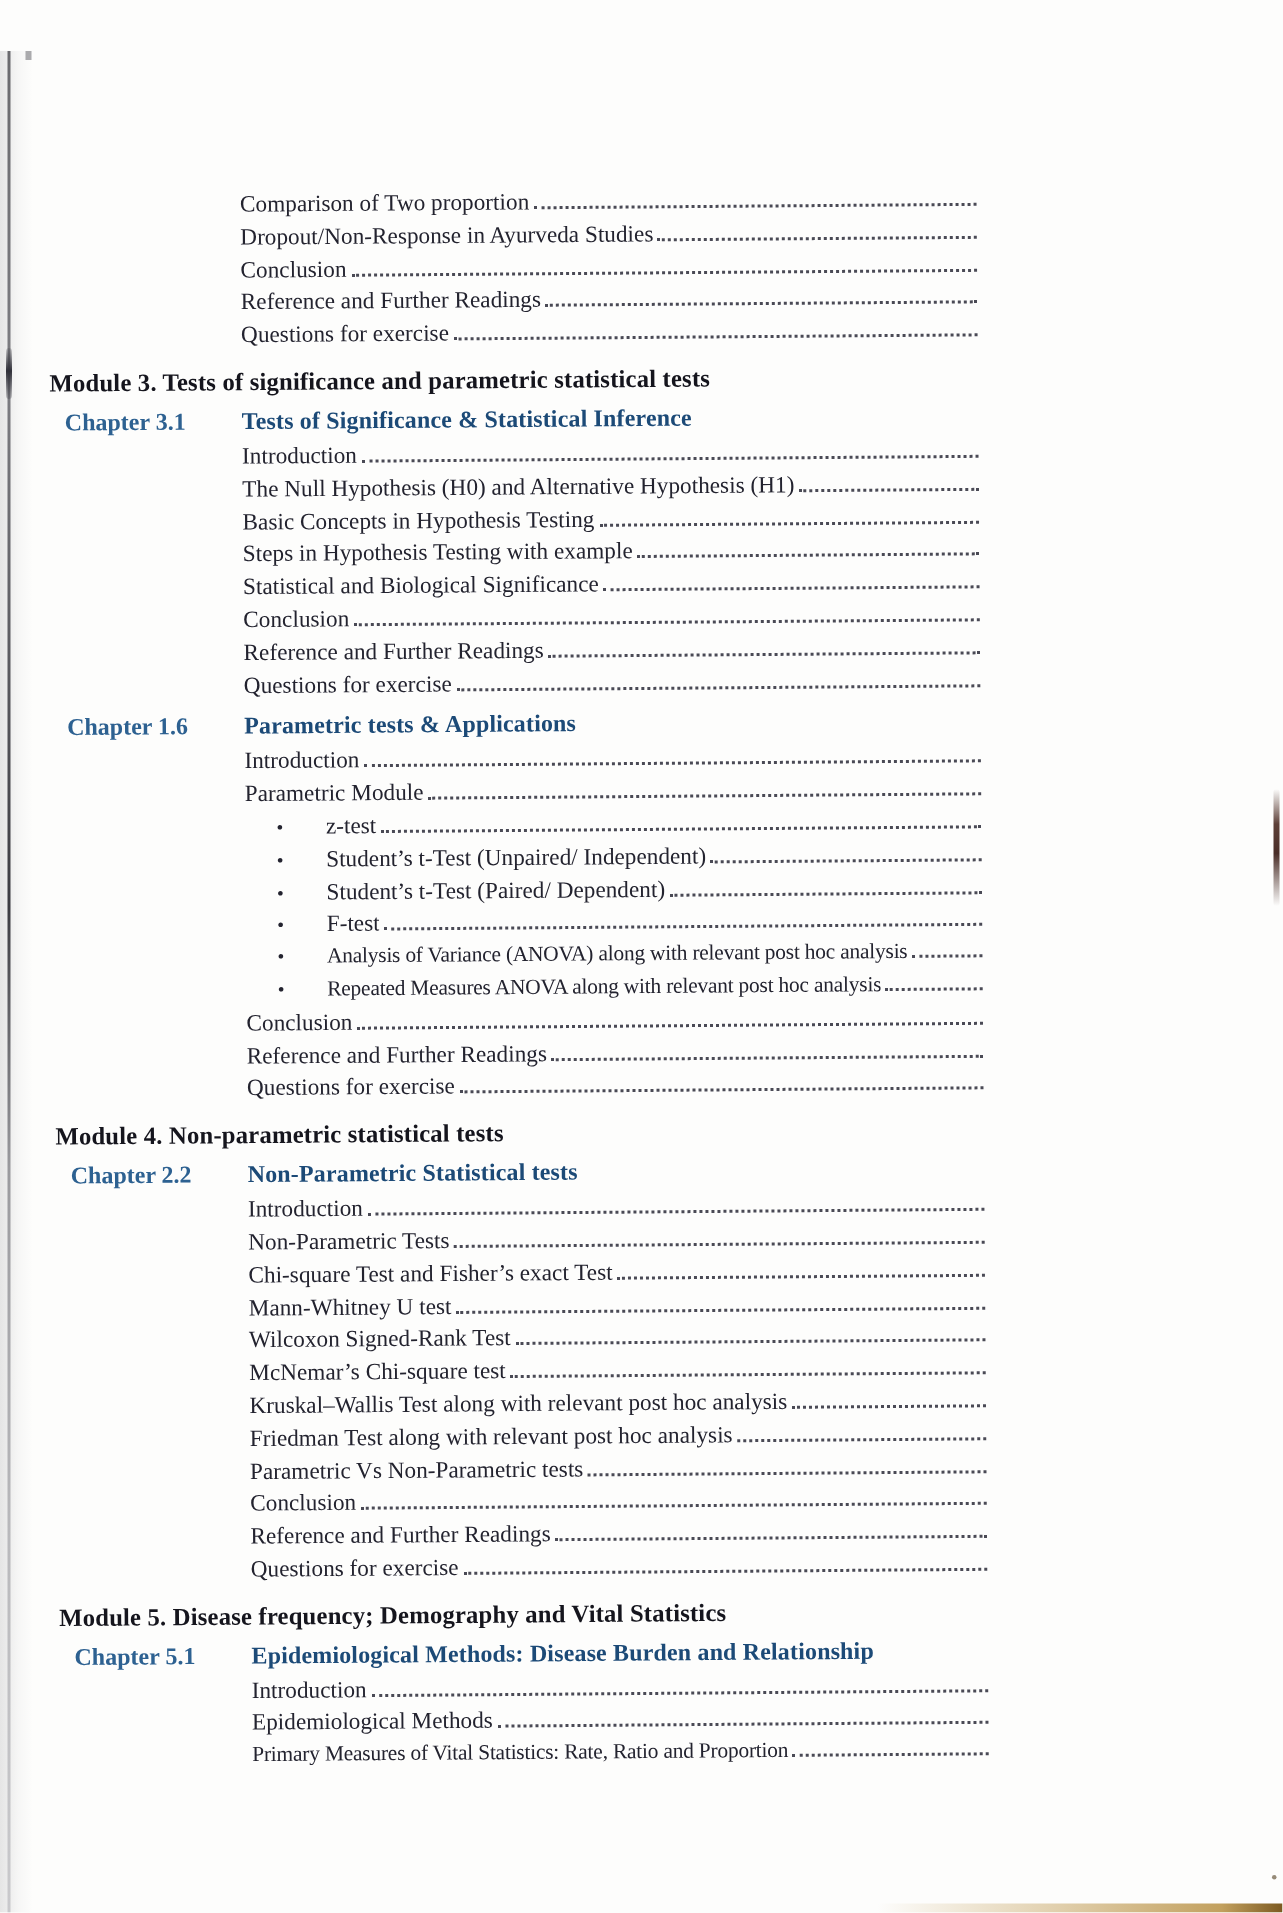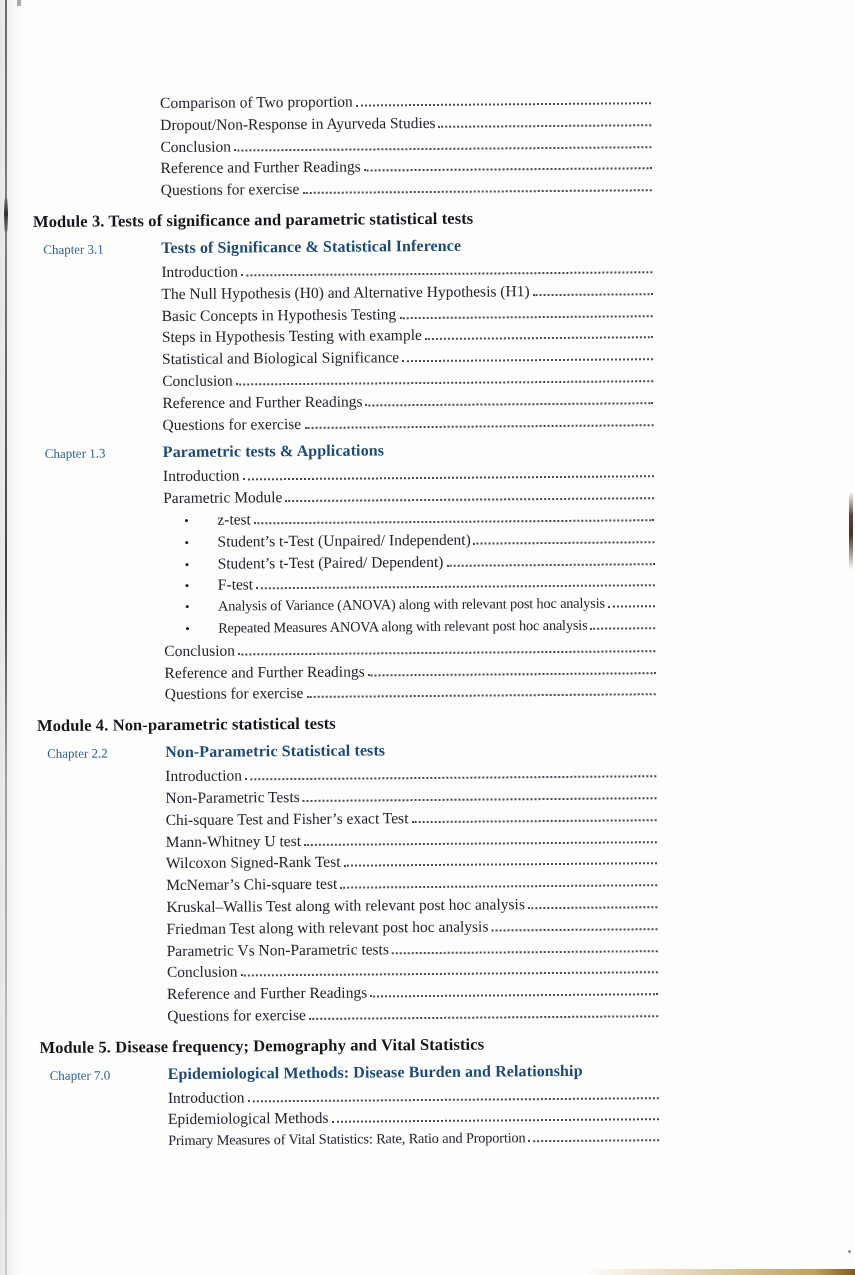--- a/index.html
+++ b/index.html
@@ -1,21 +1,21 @@
 <!DOCTYPE html>
 <html style="--page-bg: #fdfdfc; --ink: #23232f; --module: #15151d; --chapter-label: #2d6191; --chapter-title: #1c4a77; --leader: #4a4a55;"><head>
 <meta charset="utf-8">
 <style>
   html,body{margin:0;padding:0;}
   body{
     width:855px;height:1275px;overflow:hidden;position:relative;
     background:#fdfdfc;
     font-family:"Liberation Serif","DejaVu Serif",serif;
   }
-  .page{position:absolute;inset:0;background:var(--page-bg,#fdfdfc);}
+  .page{position:absolute;inset:0;background:var(--page-bg,#fdfdfc);margin-top:34px;}
   
   .edge-shadow-left{position:absolute;left:0;top:0;bottom:0;width:22px;
     background:linear-gradient(to right,rgba(120,120,125,0.18),rgba(120,120,125,0.05) 55%,rgba(0,0,0,0));}
   .spine-line{position:absolute;left:5px;top:0;bottom:0;width:2px;
     background:linear-gradient(to bottom,#6a6a6e 0%,#7d7d82 18%,#3c3c42 46%,#9a9a9e 60%,#b9b9bc 80%,#c9c9cc 100%);}
   .spine-blob{position:absolute;left:4px;top:198px;width:4px;height:34px;border-radius:3px;
     background:linear-gradient(to bottom,rgba(40,40,48,0.15),#2f2f38 45%,rgba(40,40,48,0.2));}
   .right-mark{position:absolute;left:849px;top:492px;width:4px;height:78px;border-radius:3px;
     background:linear-gradient(to bottom,rgba(107,74,66,0),#5d4038 30%,#4a2e28 55%,rgba(107,74,66,0));}
   .bottom-strip{position:absolute;right:0;bottom:0;height:6px;width:270px;
@@ -29,21 +29,21 @@
     transform:rotate(-0.45deg);
     transform-origin:170px 100px;
     color:var(--ink,#23232f);
   }
   .module-heading{
     font-weight:bold;color:var(--module,#15151d);
     font-size:16.5px;line-height:24px;margin:6px 0 3px 0;
     letter-spacing:.1px;
   }
   .chapter-row{display:flex;align-items:baseline;line-height:24px;margin:3px 0 2px 10px;}
-  .chapter-label{flex:0 0 118px;font-weight:normal;font-size:13px;color:var(--chapter-label,#2d6191);}
+  .chapter-label{flex:0 0 118px;font-weight:bold;font-size:16px;color:var(--chapter-label,#2d6191);}
   .chapter-title{font-weight:bold;font-size:16px;color:var(--chapter-title,#1c4a77);letter-spacing:.1px;}
   .entries{margin-left:128px;width:492px;}
   .entry{display:flex;align-items:baseline;height:21.8px;font-size:15.5px;white-space:nowrap;}
   .entry .entry-text{flex:0 0 auto;}
   .entry.tight{font-size:14.3px;letter-spacing:-0.15px;}
   .entry .leader{flex:1 1 auto;min-width:6px;border-bottom:2px dotted var(--leader,#4a4a55);
     margin:0 1px 3px 3px;height:1px;}
   .bullet-glyph{flex:0 0 auto;width:12px;margin-left:21px;margin-right:21px;font-size:13px;color:var(--ink,#23232f);}
   .entry.bulleted .entry-text{flex:0 1 auto;overflow:hidden;}
 </style>
@@ -115,21 +115,21 @@
         <div class="entry">
           <span class="entry-text">Reference and Further Readings</span>
           <span class="leader"></span>
         </div>
         <div class="entry">
           <span class="entry-text">Questions for exercise</span>
           <span class="leader"></span>
         </div>
       </div>
       <div class="chapter-row">
-        <span class="chapter-label">Chapter 1.3</span>
+        <span class="chapter-label">Chapter 1.6</span>
         <span class="chapter-title">Parametric tests &amp; Applications</span>
       </div>
       <div class="entries">
         <div class="entry">
           <span class="entry-text">Introduction</span>
           <span class="leader"></span>
         </div>
         <div class="entry">
           <span class="entry-text">Parametric Module</span>
           <span class="leader"></span>
@@ -227,21 +227,21 @@
           <span class="entry-text">Reference and Further Readings</span>
           <span class="leader"></span>
         </div>
         <div class="entry">
           <span class="entry-text">Questions for exercise</span>
           <span class="leader"></span>
         </div>
       </div>
       <div class="module-heading">Module 5. Disease frequency; Demography and Vital Statistics</div>
       <div class="chapter-row">
-        <span class="chapter-label">Chapter 7.0</span>
+        <span class="chapter-label">Chapter 5.1</span>
         <span class="chapter-title">Epidemiological Methods: Disease Burden and Relationship</span>
       </div>
       <div class="entries">
         <div class="entry">
           <span class="entry-text">Introduction</span>
           <span class="leader"></span>
         </div>
         <div class="entry">
           <span class="entry-text">Epidemiological Methods</span>
           <span class="leader"></span>

